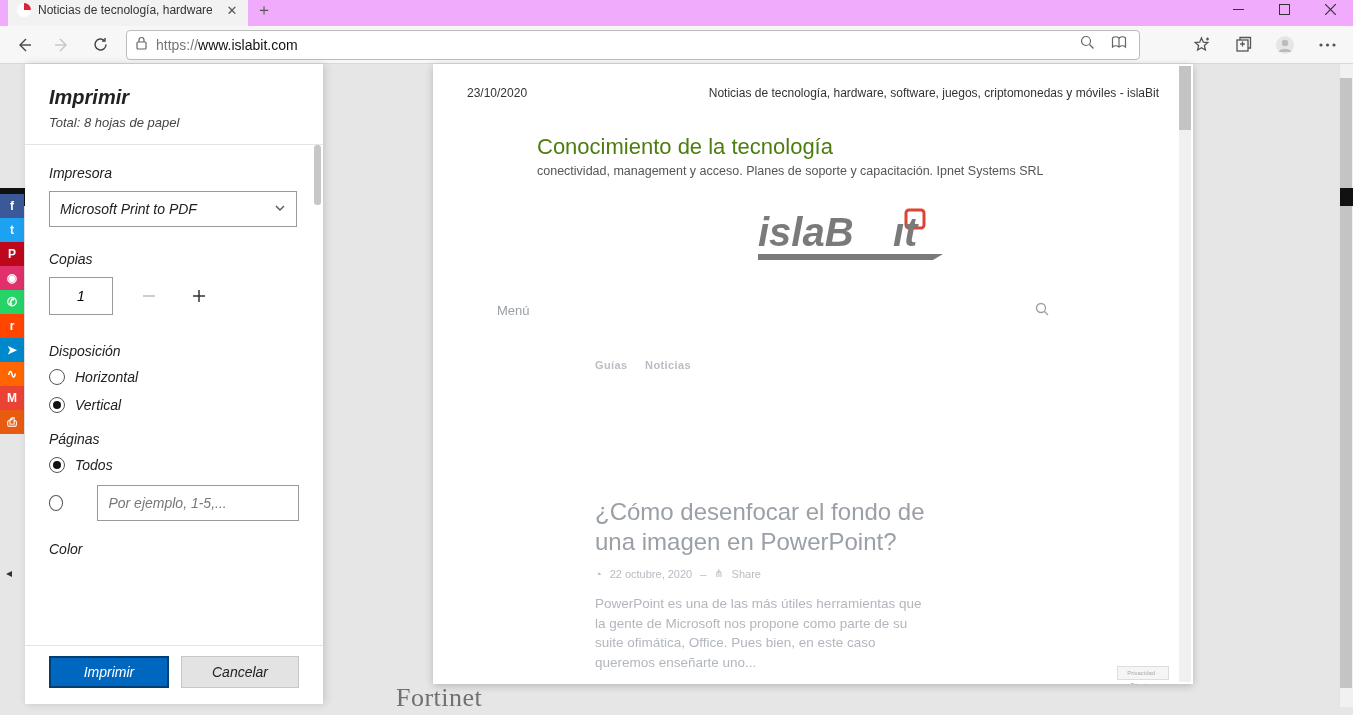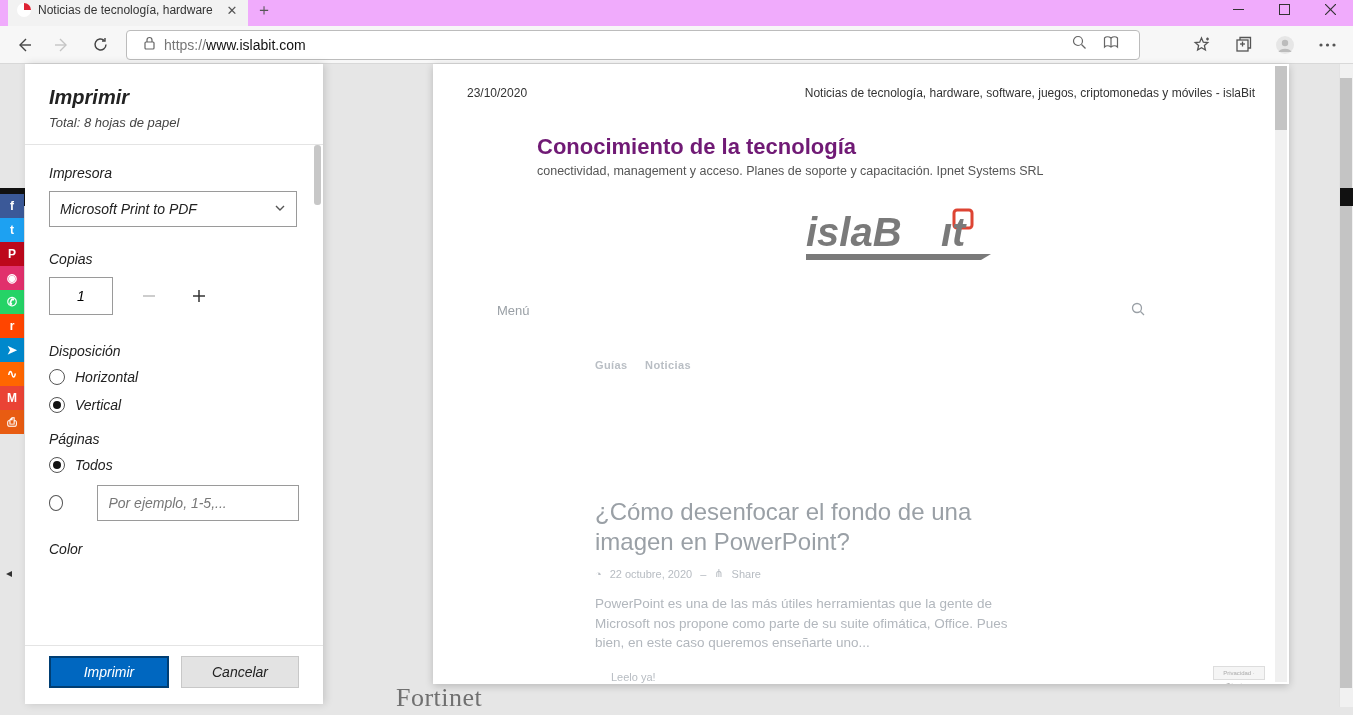--- a/index.html
+++ b/index.html
@@ -14,21 +14,21 @@
 .tab .close { width: 16px; text-align: center; color: #555; font-size: 13px; }
 .newtab { width: 32px; height: 32px; display:flex; align-items:center; justify-content:center; color:#555; font-size:16px;}
 .wincontrols { margin-left: auto; display:flex; }
 .wincontrols div { width: 46px; height: 34px; display:flex; align-items:center; justify-content:center; color:#333;}
 .wincontrols svg{display:block}
 
 
 .toolbar { height: 38px; background: #f7f7f7; border-bottom: 1px solid #d8d8d8; display:flex; align-items:center; padding: 0 6px; gap: 2px; }
 .navbtn { width: 36px; height: 32px; display:flex; align-items:center; justify-content:center; color:#555; }
 .navbtn.disabled{color:#bcbcbc}
-.addrbar { flex:0 0 1014px; height: 30px; border:1px solid #bcbcbc; border-radius: 4px; background:#fff; display:flex; align-items:center; padding:0 16px; gap:8px; margin-left:6px;}
+.addrbar { flex:0 0 1014px; height: 30px; border:1px solid #bcbcbc; border-radius: 4px; background:#fff; display:flex; align-items:center; padding:0 8px; gap:8px; margin-left:6px;}
 .addrbar .lock{color:#666}
 .addrbar .url{font-size:14px; color:#111; flex:1}
 .addrbar .url .dim{color:#777}
 .addrbar .ricon{color:#666; padding:0 4px;}
 .righticons{display:flex; margin-left:auto; gap:2px;}
 .righticons .navbtn{width:40px}
 
 
 .workspace { position:relative; height: calc(715px - 34px - 38px); background:#e6e6e6; }
 
@@ -58,24 +58,24 @@
 .radio.sel::after{content:"";width:8px;height:8px;background:#111;border-radius:50%;}
 .pages-input{margin-left:24px;width:224px;height:36px;border:1px solid #9a9a9a;padding:0 10px;font-size:14px;color:#777;display:flex;align-items:center;}
 .pd-foot{padding:10px 24px 16px 24px; display:flex; gap:12px; border-top:1px solid #e4e4e4;}
 .btn{height:32px; flex:1; font-size:14px; display:flex;align-items:center;justify-content:center;}
 .btn.primary{background:#0067c0;color:#fff;border:2px solid #003e73;}
 .btn.secondary{background:#e3e3e3;color:#222;border:1px solid #c8c8c8;}
 
 
 .preview-wrap{position:absolute; left:323px; right:12px; top:0; bottom:0; background:#e6e6e6; }
 .fortinet{position:absolute;left:73px;bottom:-6px;font-size:26px;color:#707070;font-weight:400;letter-spacing:0.5px;font-family:Georgia,serif}
-.page{position:absolute; left:110px; top:0; width:856px; height:620px; background:#fff; box-shadow:0 2px 8px rgba(0,0,0,0.2); padding:22px 34px; overflow:hidden;}
+.page{position:absolute; left:110px; top:0; width:760px; height:620px; background:#fff; box-shadow:0 2px 8px rgba(0,0,0,0.2); padding:22px 34px; overflow:hidden;}
 .page .hdr{display:flex; justify-content:space-between; font-size:12px; color:#333;}
 .ad{margin-top:34px; }
-.ad h2{font-size:22px; color:#701a75; font-weight:700;}
+.ad h2{font-size:22px; color:#4d7c0f; font-weight:400;}
 .ad p{font-size:12.5px; color:#555; margin-top:4px;}
 .logo{margin:24px auto 0 auto; width:290px; text-align:right;}
 .menu-row{margin-top:36px; display:flex; justify-content:space-between; align-items:center; color:#9aa0a6; font-size:13px; padding:0 4px;}
 .crumbs{margin-top:40px; font-size:11px; color:#b9bec4; letter-spacing:0.4px;}
 .crumbs span{margin-right:14px;font-weight:bold;}
 .art{margin-top:126px;}
 .art h3{font-size:24px; color:#9aa0a6; font-weight:400; line-height:1.25; font-family:Arial,sans-serif}
 .meta{margin-top:10px; font-size:11px; color:#b7bcc2; display:flex; align-items:center; gap:8px;}
 .art p{margin-top:14px; font-size:13.5px; color:#b2b7bd; line-height:1.45;}
 .leelo{margin-top:18px; font-size:11px; color:#b7bcc2;}

